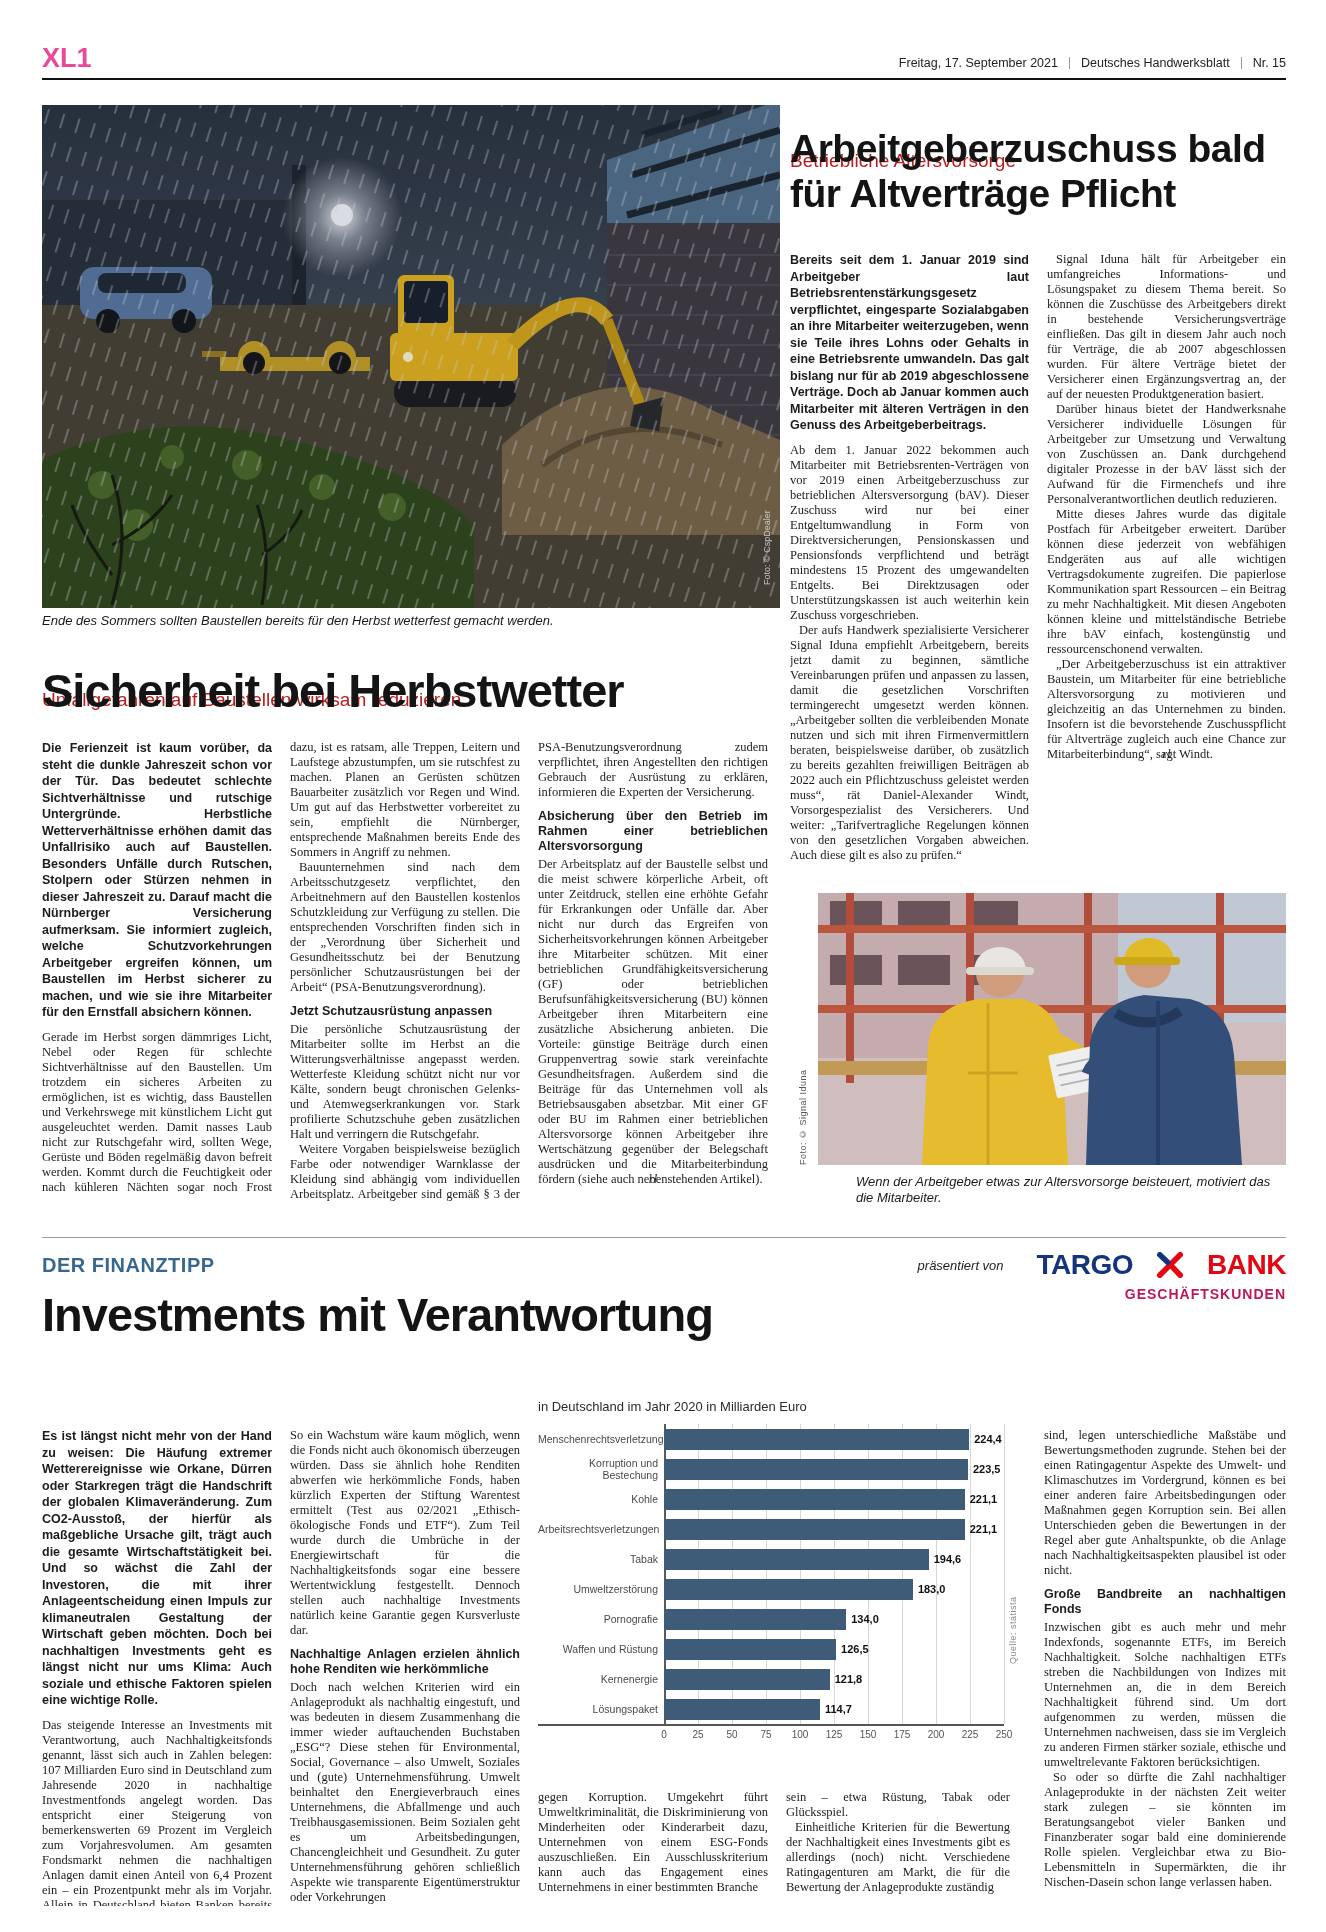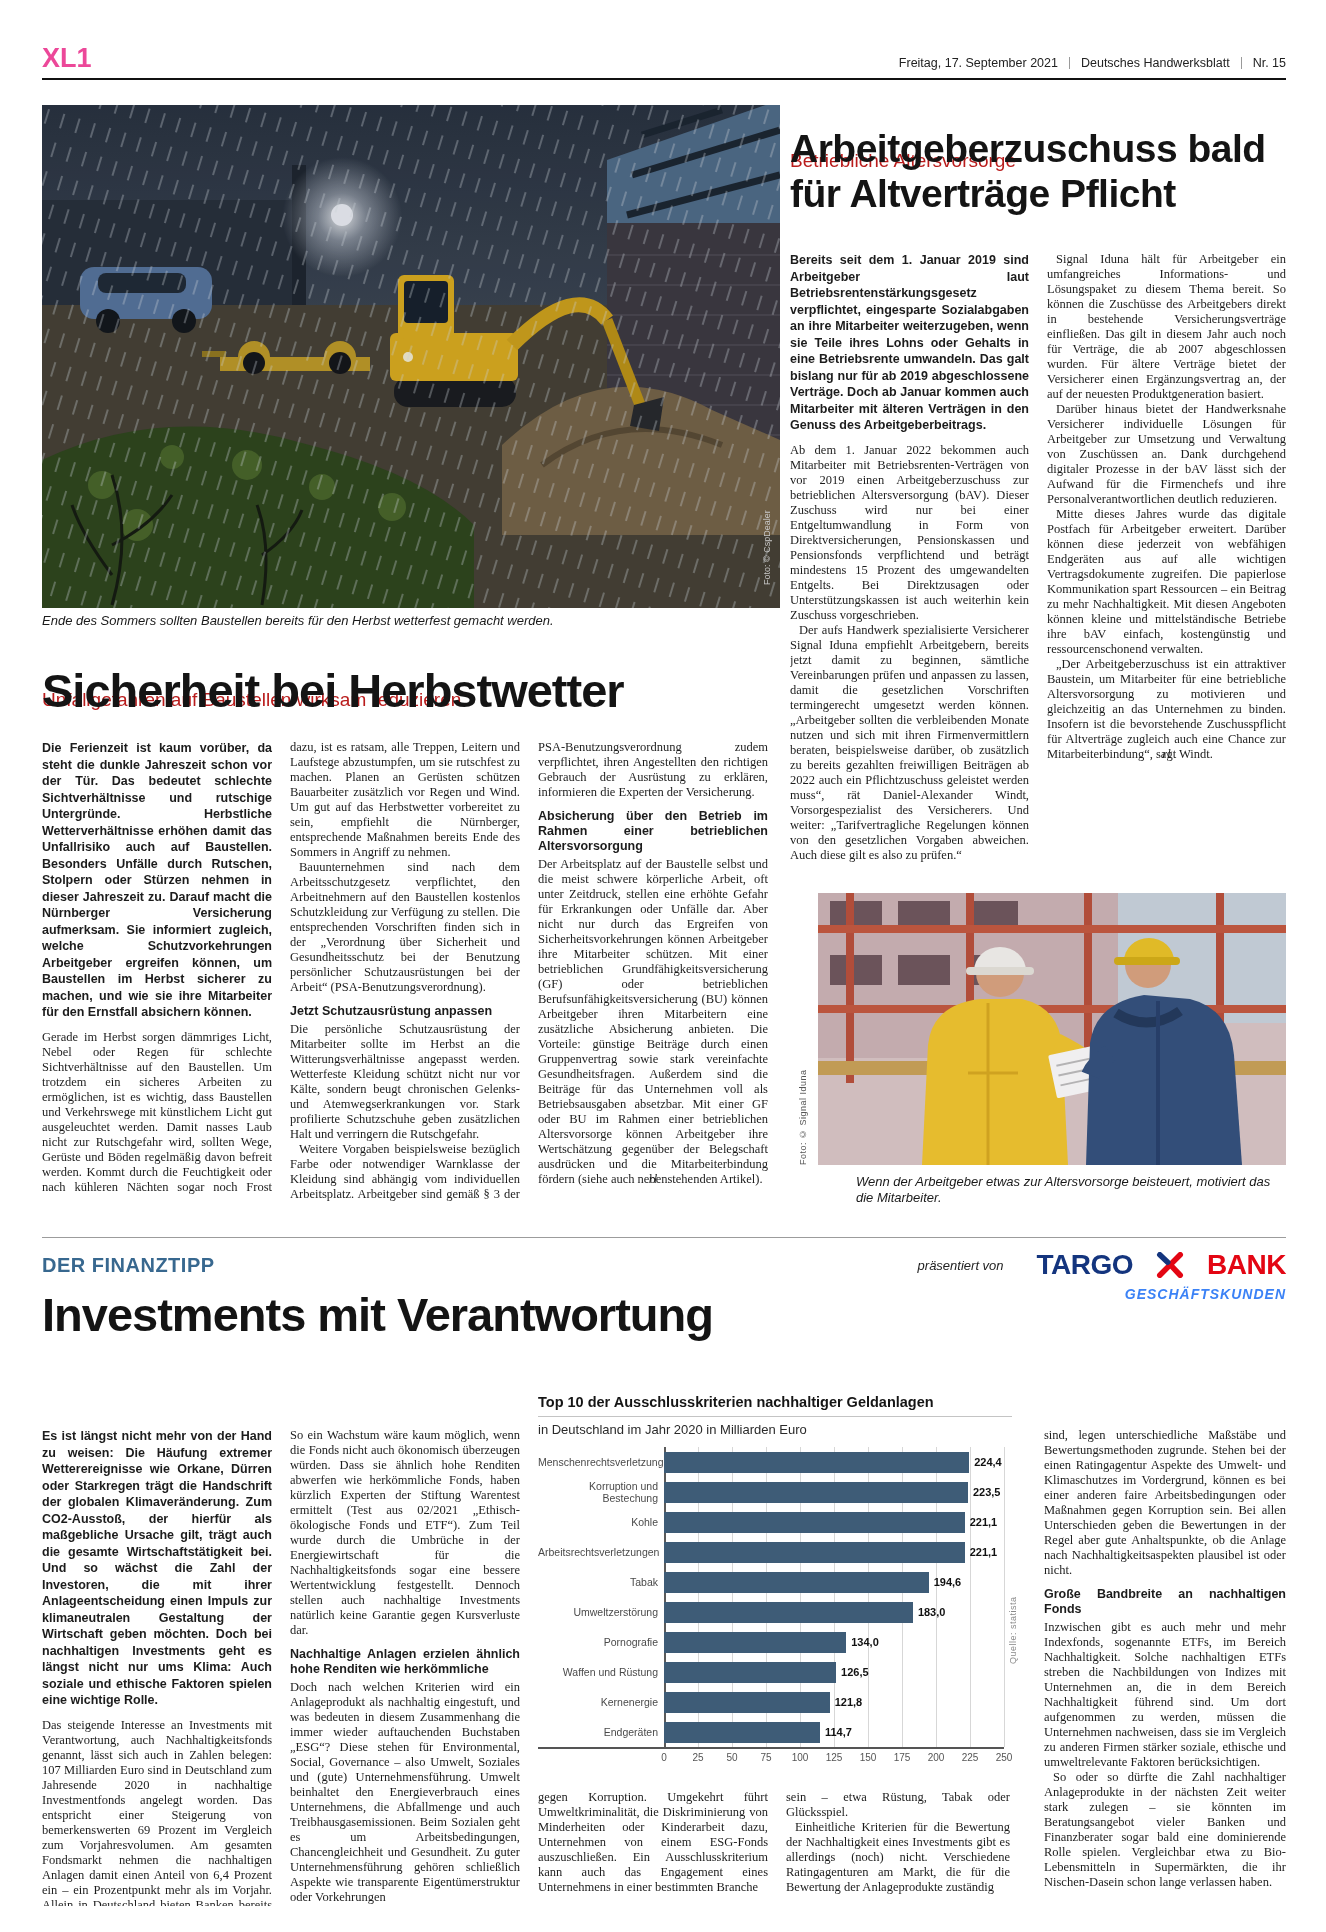--- a/index.html
+++ b/index.html
@@ -245,37 +245,36 @@
     <div id="brand-row">
       <span id="presented-by">präsentiert von</span>
       <span class="t-word" id="targo-word" style="color: rgb(20, 53, 126);">TARGO</span>
       <svg width="28" height="26" viewBox="0 0 30 28">
         <line x1="4" y1="25" x2="26" y2="3" stroke="#e30613" stroke-width="6" stroke-linecap="round"></line>
         <line x1="4" y1="3" x2="12.5" y2="11" stroke="#14357e" stroke-width="6" stroke-linecap="round"></line>
         <line x1="17.5" y1="16" x2="26" y2="25" stroke="#e30613" stroke-width="6" stroke-linecap="round"></line>
       </svg>
       <span class="t-word" id="bank-word" style="color: rgb(227, 6, 19);">BANK</span>
     </div>
-    <div id="brand-sub" style="color: #3b82f6; font-style: italic;">GESCHÄFTSKUNDEN</div>
+    <div id="brand-sub" style="color: #be185d;">GESCHÄFTSKUNDEN</div>
   </div>
 
   <div class="abs headline" style="left:42px;top:1290px;width:760px;">Investments mit Verantwortung</div>
 
   <div class="abs article-body" style="left:42px;top:1428px;width:230px;height:478px;">
       <p class="lead">Es ist längst nicht mehr von der Hand zu weisen: Die Häufung extremer Wetterereignisse wie Orkane, Dürren oder Starkregen trägt die Handschrift der globalen Klimaveränderung. Zum CO2-Ausstoß, der hierfür als maßgebliche Ursache gilt, trägt auch die gesamte Wirtschaftstätigkeit bei. Und so wächst die Zahl der Investoren, die mit ihrer Anlageentscheidung einen Impuls zur klimaneutralen Gestaltung der Wirtschaft geben möchten. Doch bei nachhaltigen Investments geht es längst nicht nur ums Klima: Auch soziale und ethische Faktoren spielen eine wichtige Rolle.</p>
       <p class="p">Das steigende Interesse an Investments mit Verantwortung, auch Nachhaltigkeitsfonds genannt, lässt sich auch in Zahlen belegen: 107 Milliarden Euro sind in Deutschland zum Jahresende 2020 in nachhaltige Investmentfonds angelegt worden. Das entspricht einer Steigerung von bemerkenswerten 69 Prozent im Vergleich zum Vorjahresvolumen. Am gesamten Fondsmarkt nehmen die nachhaltigen Anlagen damit einen Anteil von 6,4 Prozent ein – ein Prozentpunkt mehr als im Vorjahr. Allein in Deutschland bieten Banken bereits mehrere Hundert nachhaltige Investmentfonds an – mit stark steigender Tendenz.</p>
     </div>
   <div class="abs article-body" style="left:290px;top:1428px;width:230px;height:478px;">
       <p class="p">So ein Wachstum wäre kaum möglich, wenn die Fonds nicht auch ökonomisch überzeugen würden. Dass sie ähnlich hohe Renditen abwerfen wie herkömmliche Fonds, haben kürzlich Experten der Stiftung Warentest ermittelt (Test aus 02/2021 „Ethisch-ökologische Fonds und ETF“). Zum Teil wurde durch die Umbrüche in der Energiewirtschaft für die Nachhaltigkeitsfonds sogar eine bessere Wertentwicklung festgestellt. Dennoch stellen auch nachhaltige Investments natürlich keine Garantie gegen Kursverluste dar.</p>
       <h3 class="subhead">Nachhaltige Anlagen erzielen ähnlich hohe Renditen wie herkömmliche</h3>
       <p class="p">Doch nach welchen Kriterien wird ein Anlageprodukt als nachhaltig eingestuft, und was bedeuten in diesem Zusammenhang die immer wieder auftauchenden Buchstaben „ESG“? Diese stehen für Environmental, Social, Governance – also Umwelt, Soziales und (gute) Unternehmensführung. Umwelt beinhaltet den Energieverbrauch eines Unternehmens, die Abfallmenge und auch Treibhausgasemissionen. Beim Sozialen geht es um Arbeitsbedingungen, Chancengleichheit und Gesundheit. Zu guter Unternehmensführung gehören schließlich Aspekte wie transparente Eigentümerstruktur oder Vorkehrungen</p>
     </div>
 
   <div class="abs" id="chart">
-    <div id="chart-title">Top 10 der Ausschlusskriterien nachhaltiger Geldanlagen</div>
     <div id="chart-subtitle">in Deutschland im Jahr 2020 in Milliarden Euro</div>
     <div id="chart-area">
       <div id="chart-grid">
           <div class="gridline zero" style="left: 0px;"></div>
           <div class="gridline" style="left: 34px;"></div>
           <div class="gridline" style="left: 68px;"></div>
           <div class="gridline" style="left: 102px;"></div>
           <div class="gridline" style="left: 136px;"></div>
           <div class="gridline" style="left: 170px;"></div>
           <div class="gridline" style="left: 204px;"></div>
@@ -342,21 +341,21 @@
             </div>
           </div>
           <div class="crow">
             <span class="clabel">Kernenergie</span>
             <div class="ctrack">
               <div class="cbar" style="width: 165.648px; background: rgb(62, 92, 119);"></div>
               <span class="cval" style="left: 170.648px;">121,8</span>
             </div>
           </div>
           <div class="crow">
-            <span class="clabel">Endgeräten</span>
+            <span class="clabel">Lösungspaket</span>
             <div class="ctrack">
               <div class="cbar" style="width: 155.992px; background: rgb(62, 92, 119);"></div>
               <span class="cval" style="left: 160.992px;">114,7</span>
             </div>
           </div>
         </div>
     </div>
     <div id="chart-axisline"></div>
     <div id="chart-ticks">
         <span class="tick" style="left: 0px;">0</span>

